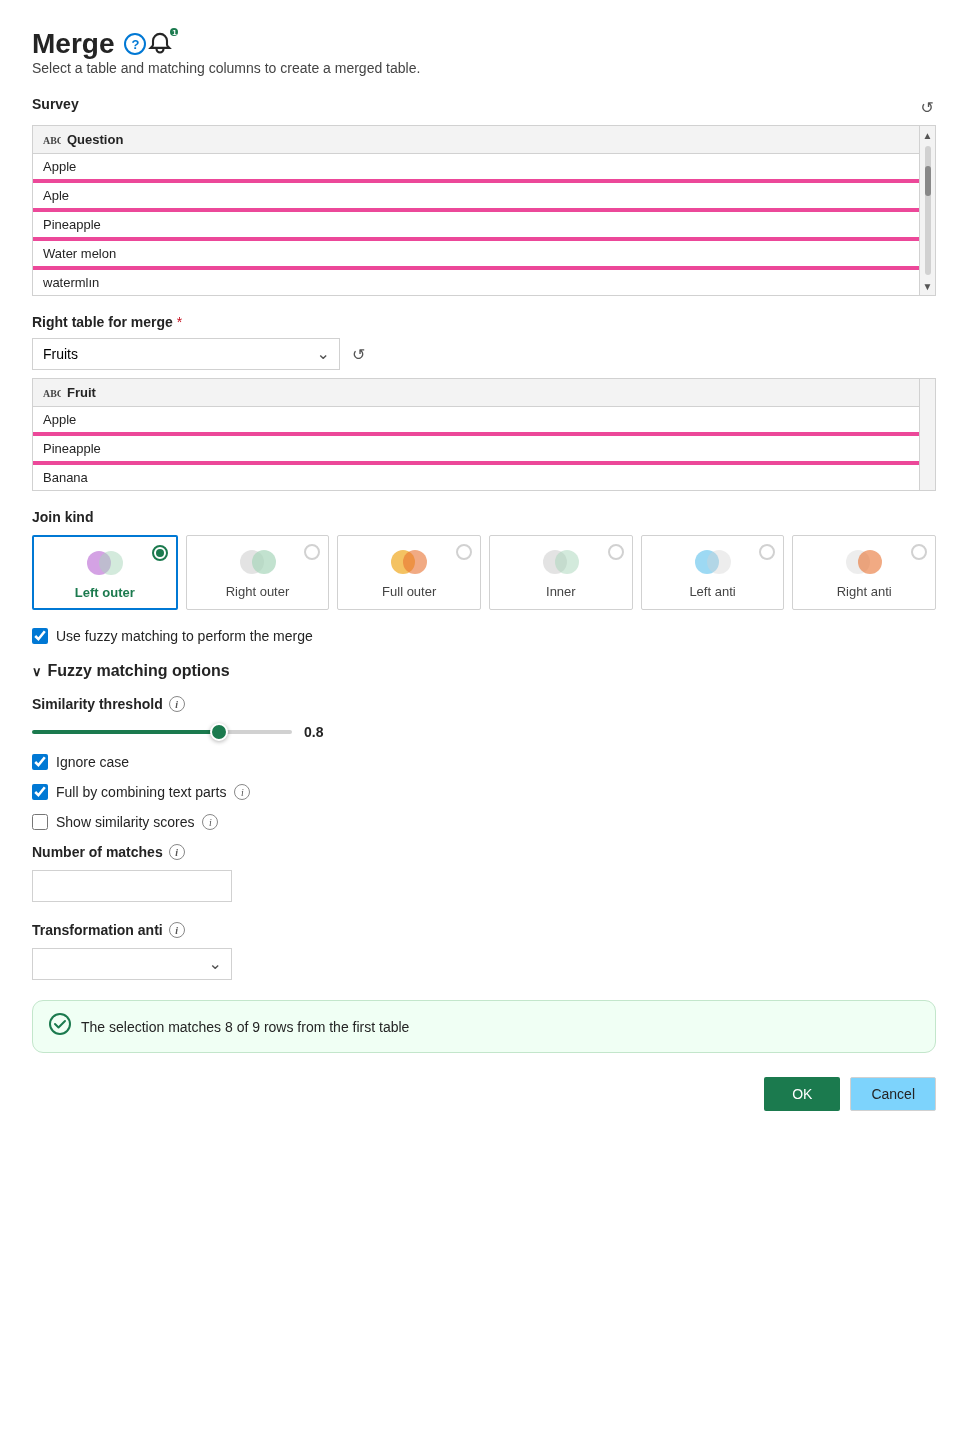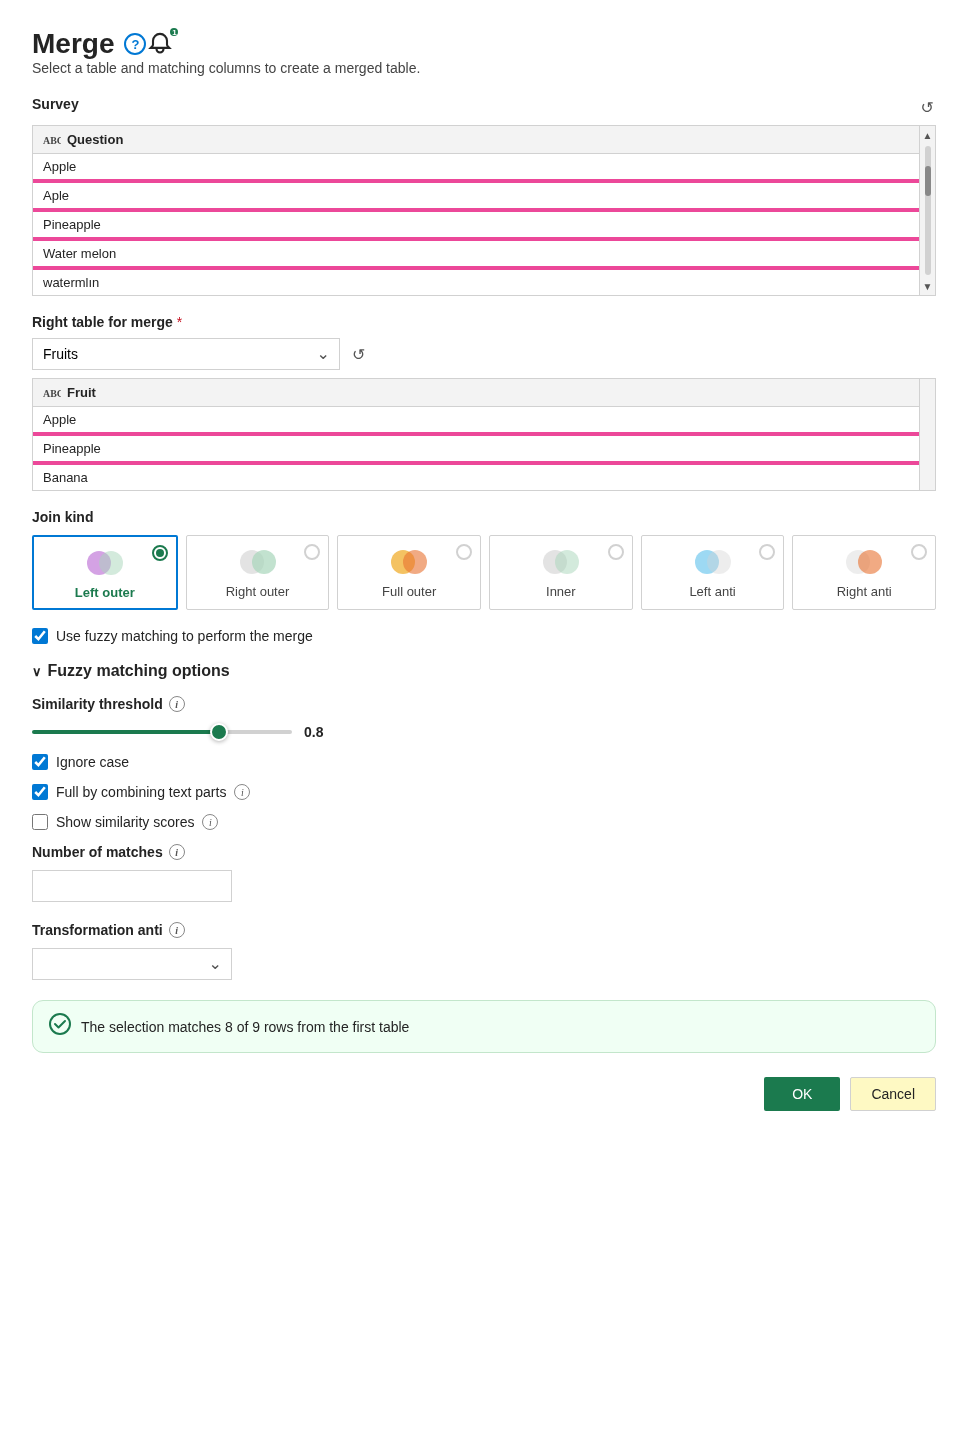--- a/index.html
+++ b/index.html
@@ -398,21 +398,21 @@
       color: #fff;
       border: none;
       padding: 8px 28px;
       font-size: 14px;
       font-family: 'Segoe UI', sans-serif;
       cursor: pointer;
       border-radius: 2px;
     }
 
     .btn-cancel {
-      background: #fef9c3;
+      background: #7dd3fc;
       color: #242424;
       border: 1px solid #d1d1d1;
       padding: 8px 20px;
       font-size: 14px;
       font-family: 'Segoe UI', sans-serif;
       cursor: pointer;
       border-radius: 2px;
     }
 
     .bell-icon-wrapper {

